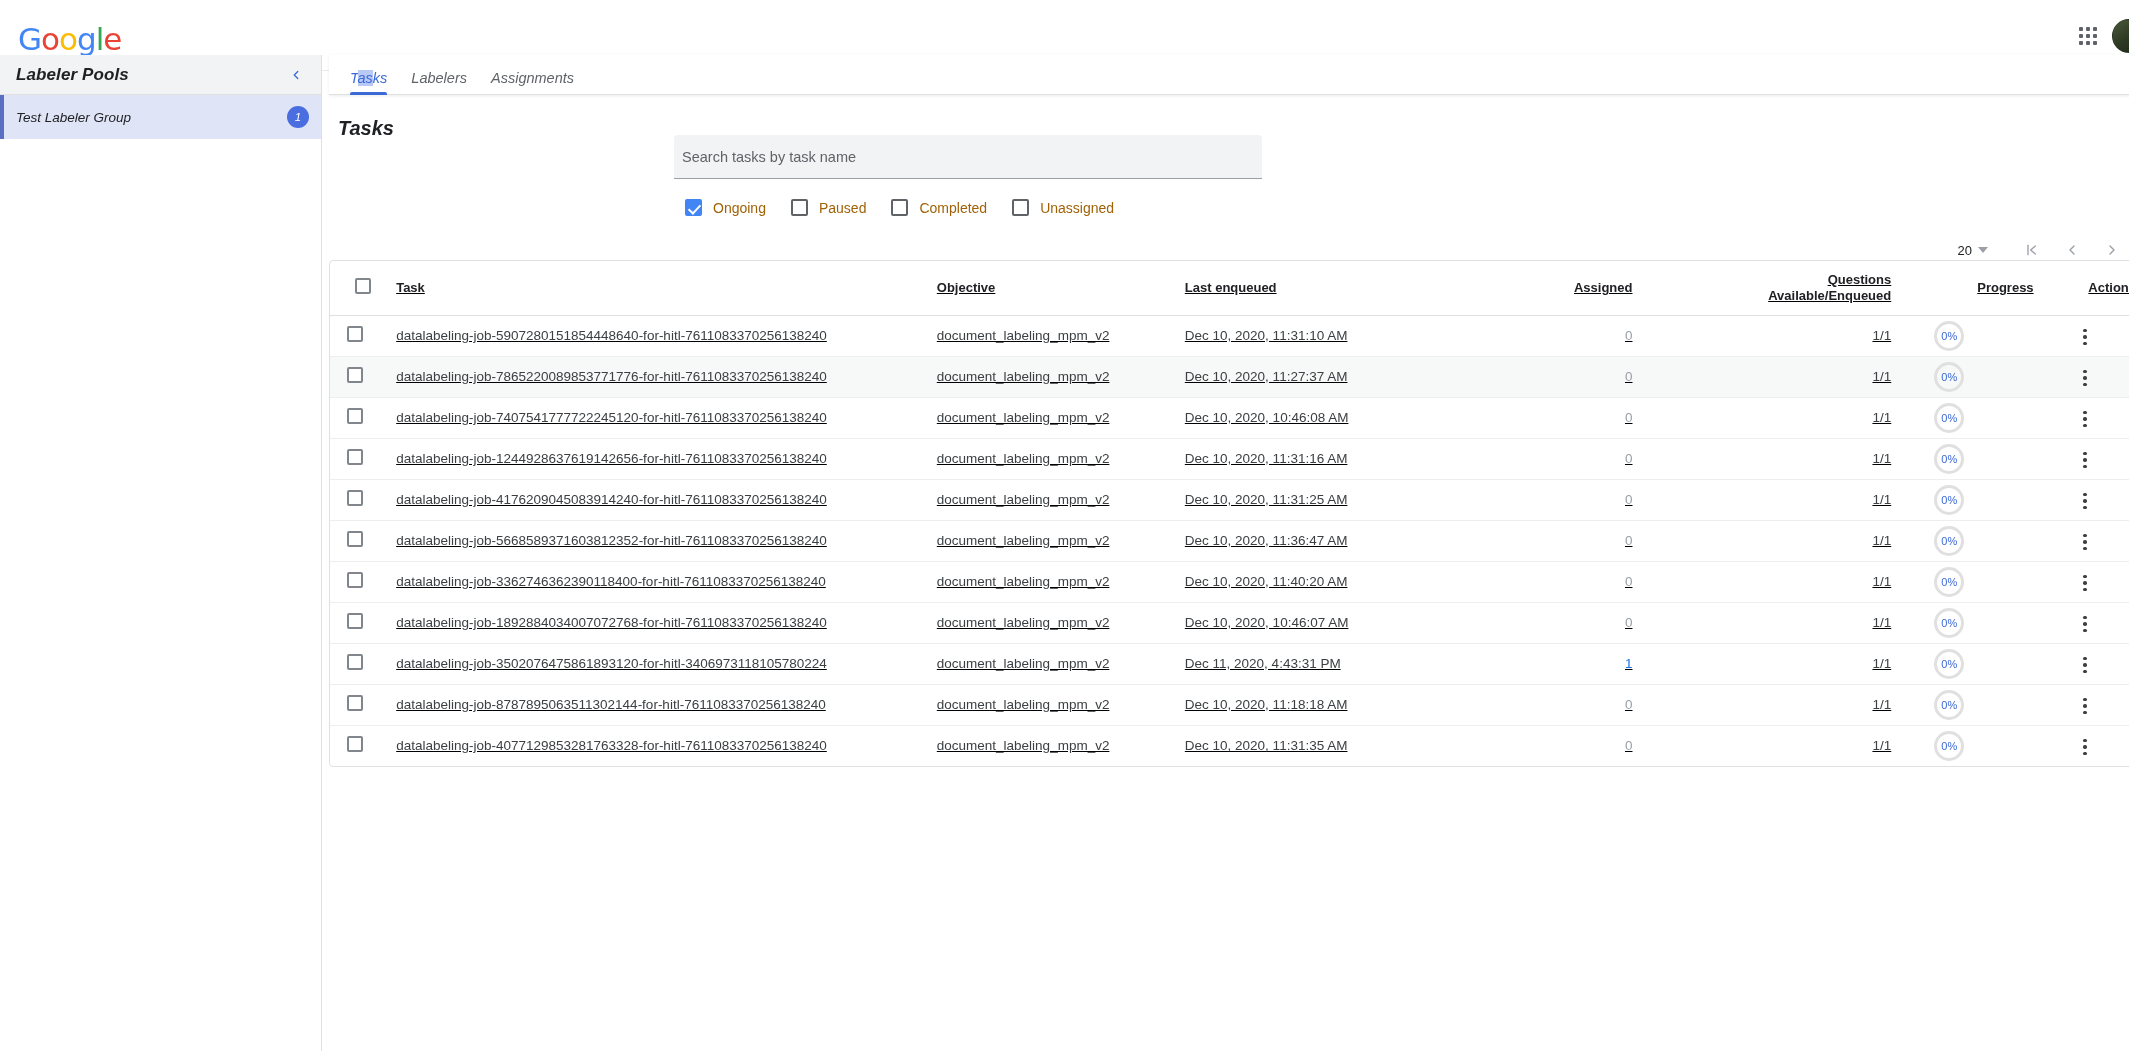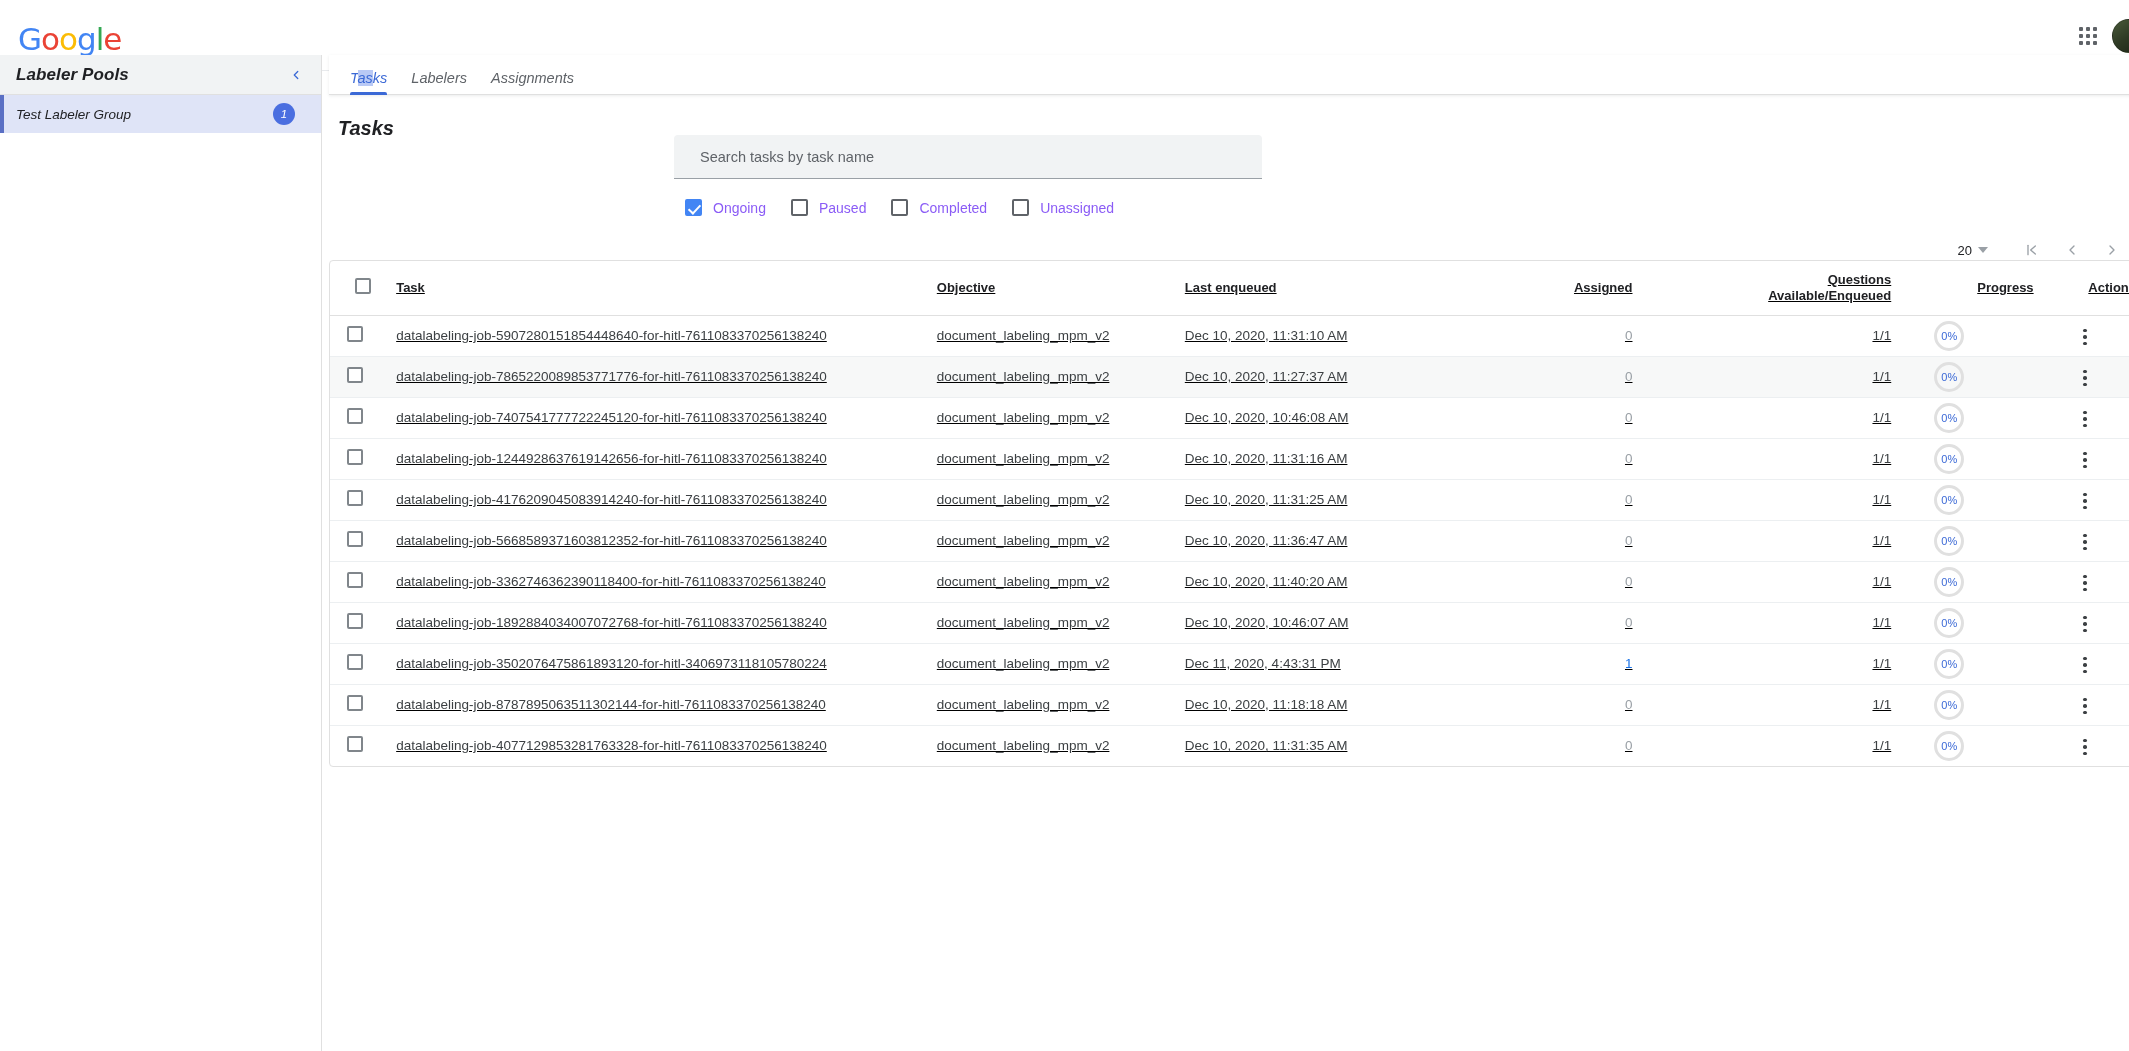--- a/index.html
+++ b/index.html
@@ -80,25 +80,25 @@
   }
   .collapse-btn {
     position: absolute; right: 14px; top: 50%; transform: translateY(-50%);
     width: 22px; height: 22px;
     display: flex; align-items: center; justify-content: center;
     cursor: pointer;
   }
   .collapse-btn svg { display: block; }
 
   .pool-item {
-    height: 38px;
+    height: 44px;
     background: #dfe4f7;
     border-left: 4px solid #5a6fc4;
     display: flex; align-items: center;
-    padding: 0 26px 0 12px;
+    padding: 0 12px 0 12px;
     cursor: pointer;
     position: relative;
   }
   .pool-label {
     font-size: 13.5px;
     font-style: italic;
     color: #202124;
     flex: 1;
   }
   .pool-badge {
@@ -154,21 +154,21 @@
   .search-wrap {
     position: absolute; left: 345px; top: 80px;
     width: 588px;
   }
   .search-field {
     height: 44px;
     background: #f1f3f4;
     border-bottom: 1px solid #9aa0a6;
     border-radius: 4px 4px 0 0;
     display: flex; align-items: center;
-    padding: 0 24px;
+    padding: 0 6px;
     cursor: text;
   }
   .search-field input {
     border: none; outline: none; background: transparent;
     width: 100%; font-size: 14.5px; color: #202124;
     font-family: "Liberation Sans", sans-serif;
   }
   .search-field input::placeholder { color: #5f6368; }
 
   .filters {
@@ -197,21 +197,21 @@
   .cbox.checked::after {
     content: "";
     position: absolute; left: 4px; top: 0.5px;
     width: 5px; height: 10px;
     border: solid #fff; border-width: 0 2px 2px 0;
     transform: rotate(43deg);
   }
   .filter-label {
     margin-left: 11px;
     font-size: 14px;
-    color: #8b5cf6;
+    color: #a16207;
     white-space: nowrap;
   }
 
   
   .pager {
     position: absolute; right: 4px; top: 175px;
     display: flex; align-items: center;
     gap: 0;
   }
   .pager-size {

